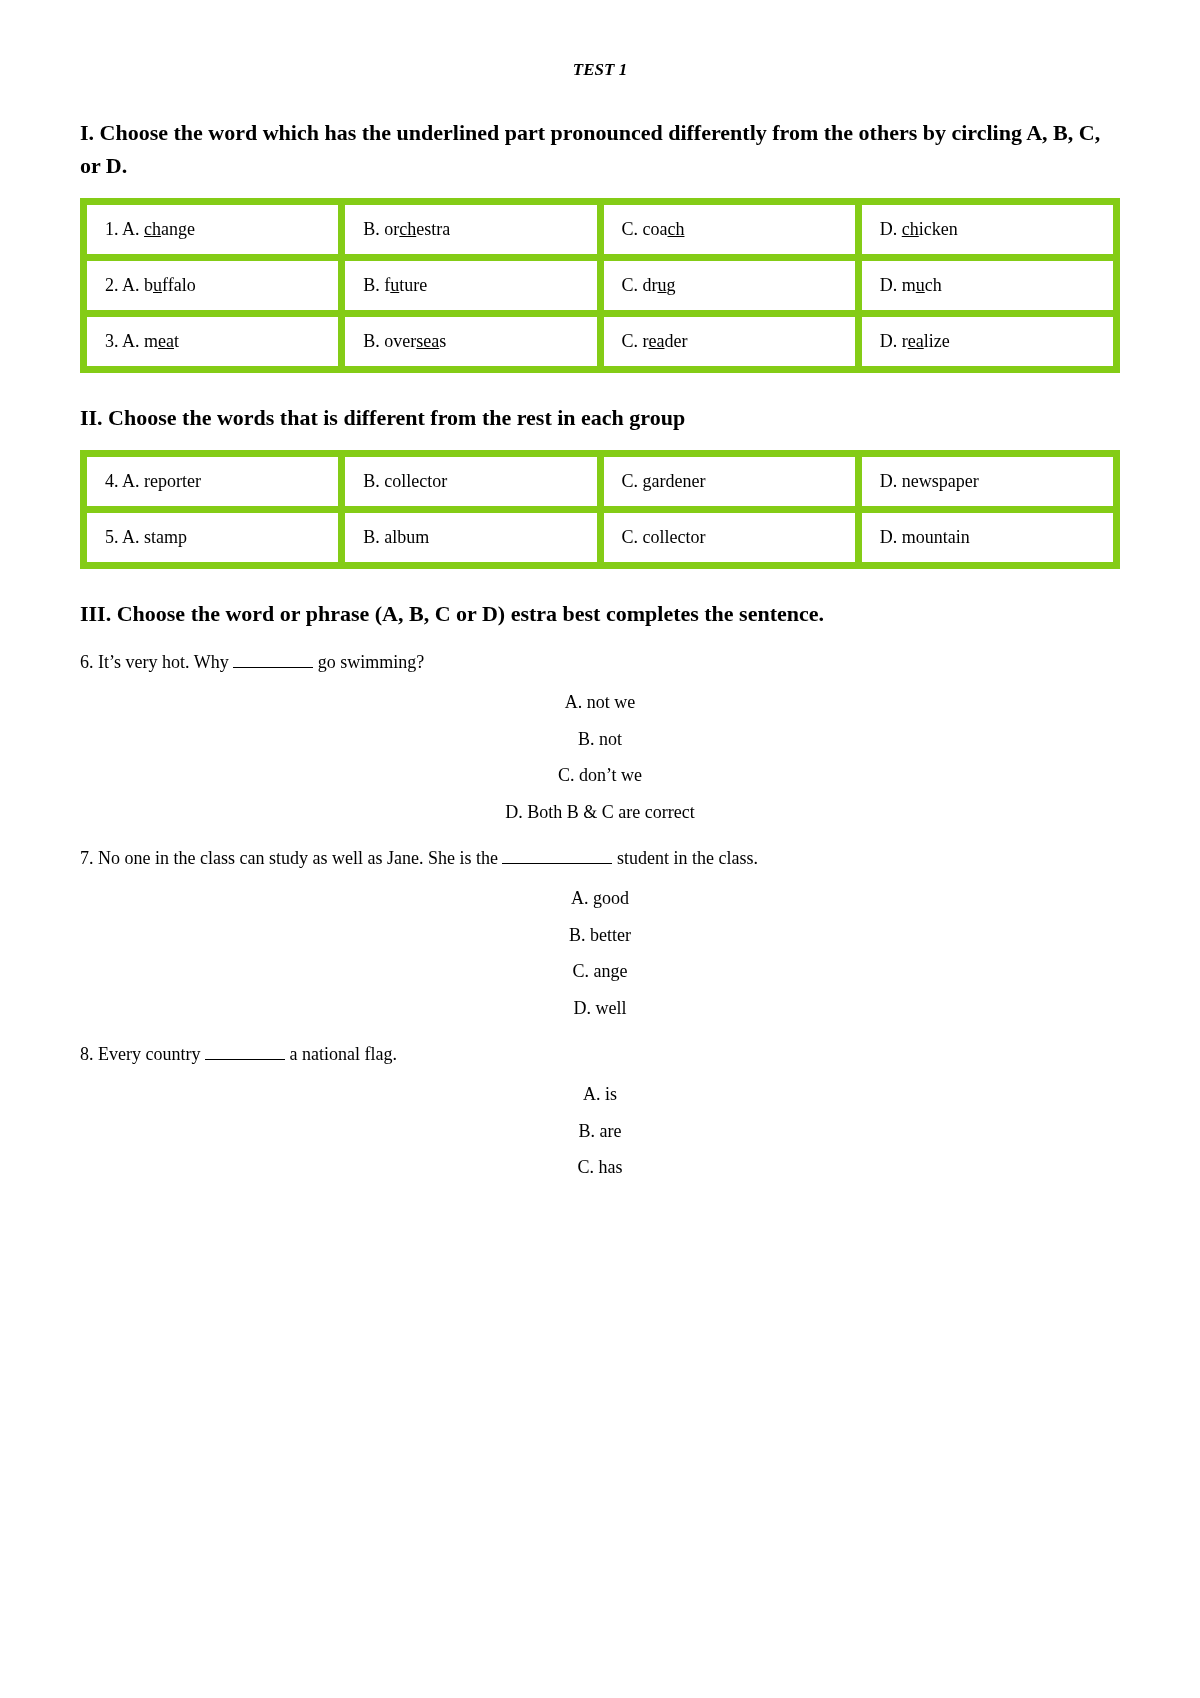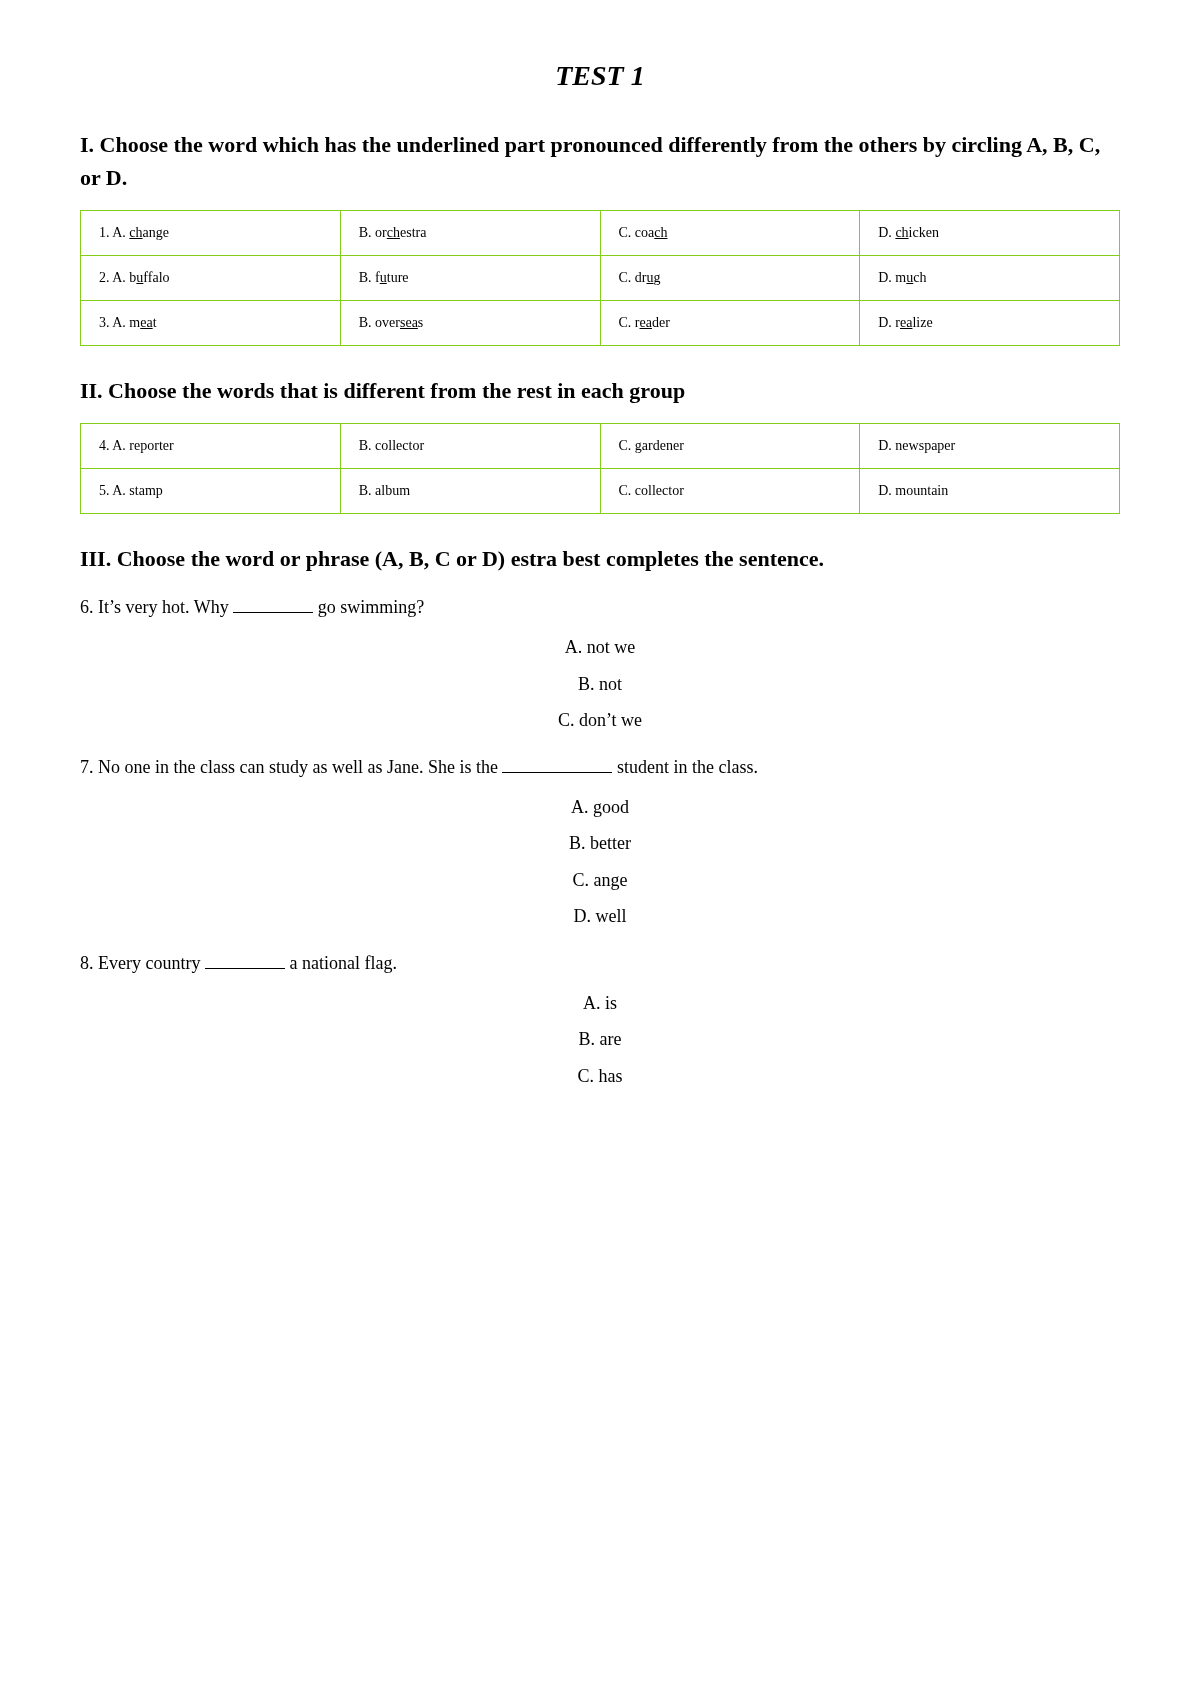--- a/index.html
+++ b/index.html
@@ -11,42 +11,42 @@
       background: #ffffff;
       font-family: "Times New Roman", Times, serif;
       font-size: 18px;
       color: #000000;
       width: 1200px;
       min-height: 1698px;
       padding: 60px 80px;
     }
     .page-title {
       text-align: center;
-      font-size: 28px;
+      font-size: 17px;
       font-weight: bold;
       font-style: italic;
       margin-bottom: 36px;
     }
     .section-heading {
       font-weight: bold;
       font-size: 22px;
       margin-bottom: 16px;
       line-height: 1.5;
     }
     .question-table {
       width: 100%;
       border-collapse: collapse;
       margin-bottom: 28px;
     }
     .question-table td {
-      border: 1px solid #84cc16;
+      border: 7px solid #84cc16;
       padding: 14px 18px;
       width: 25%;
       vertical-align: middle;
-      font-size: 14px;
+      font-size: 18px;
     }
     .underline {
       text-decoration: underline;
     }
     .question-block {
       margin-bottom: 14px;
       font-size: 18px;
       line-height: 1.8;
     }
     .blank {
@@ -116,20 +116,21 @@
   </tbody>
 </table>
 
 <div class="section-heading">III. Choose the word or phrase (A, B, C or D) estra best completes the sentence.</div>
 
 <div class="question-block">
   <div class="question-num">6. It’s very hot. Why <span class="blank"></span> go swimming?</div>
   <div class="option">A. not we</div>
   <div class="option">B. not</div>
   <div class="option">C. don’t we</div>
+  <div class="option">D. Both B &amp; C are correct</div>
 </div>
 
 <div class="question-block">
   <div class="question-num">7. No one in the class can study as well as Jane. She is the <span class="blank blank-long"></span> student in the class.</div>
   <div class="option">A. good</div>
   <div class="option">B. better</div>
   <div class="option">C. ange</div>
   <div class="option">D. well</div>
 </div>
 

